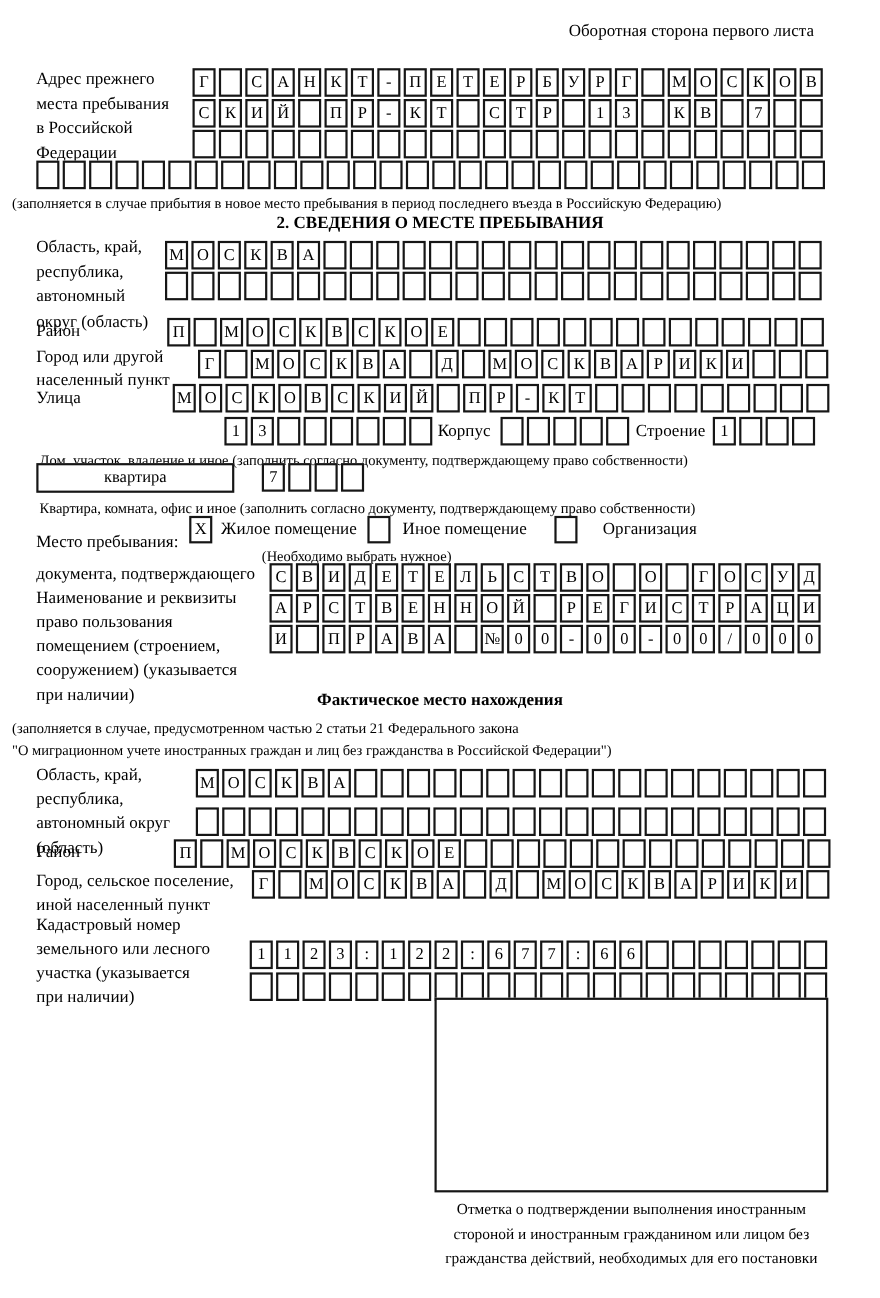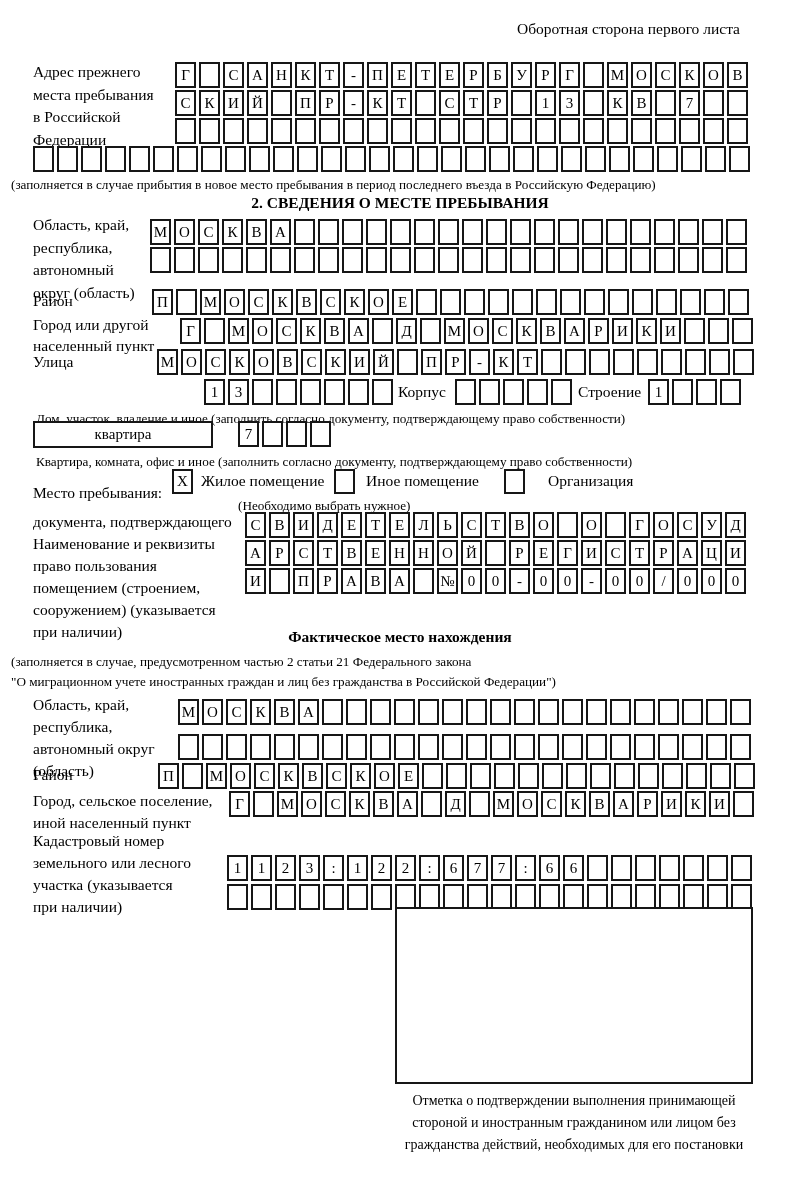--- a/index.html
+++ b/index.html
@@ -591,18 +591,18 @@
       <span class="cb"></span>
       <span class="cb"></span>
       <span class="cb"></span>
       <span class="cb"></span>
       <span class="cb"></span>
       <span class="cb"></span>
     </div>
 
   <div class="stamp" style="left:395px;top:907px;width:358px;height:177px;"></div>
   <div class="abs" style="left:368px;top:1090px;width:412px;text-align:center;font-size:14px;line-height:22px;">
-    <div>Отметка о подтверждении выполнения принимающей</div>
+    <div>Отметка о подтверждении выполнения иностранным</div>
     <div>стороной и иностранным гражданином или лицом без</div>
     <div>гражданства действий, необходимых для его постановки</div>
   </div>
 
 </div>
 
 </body></html>

